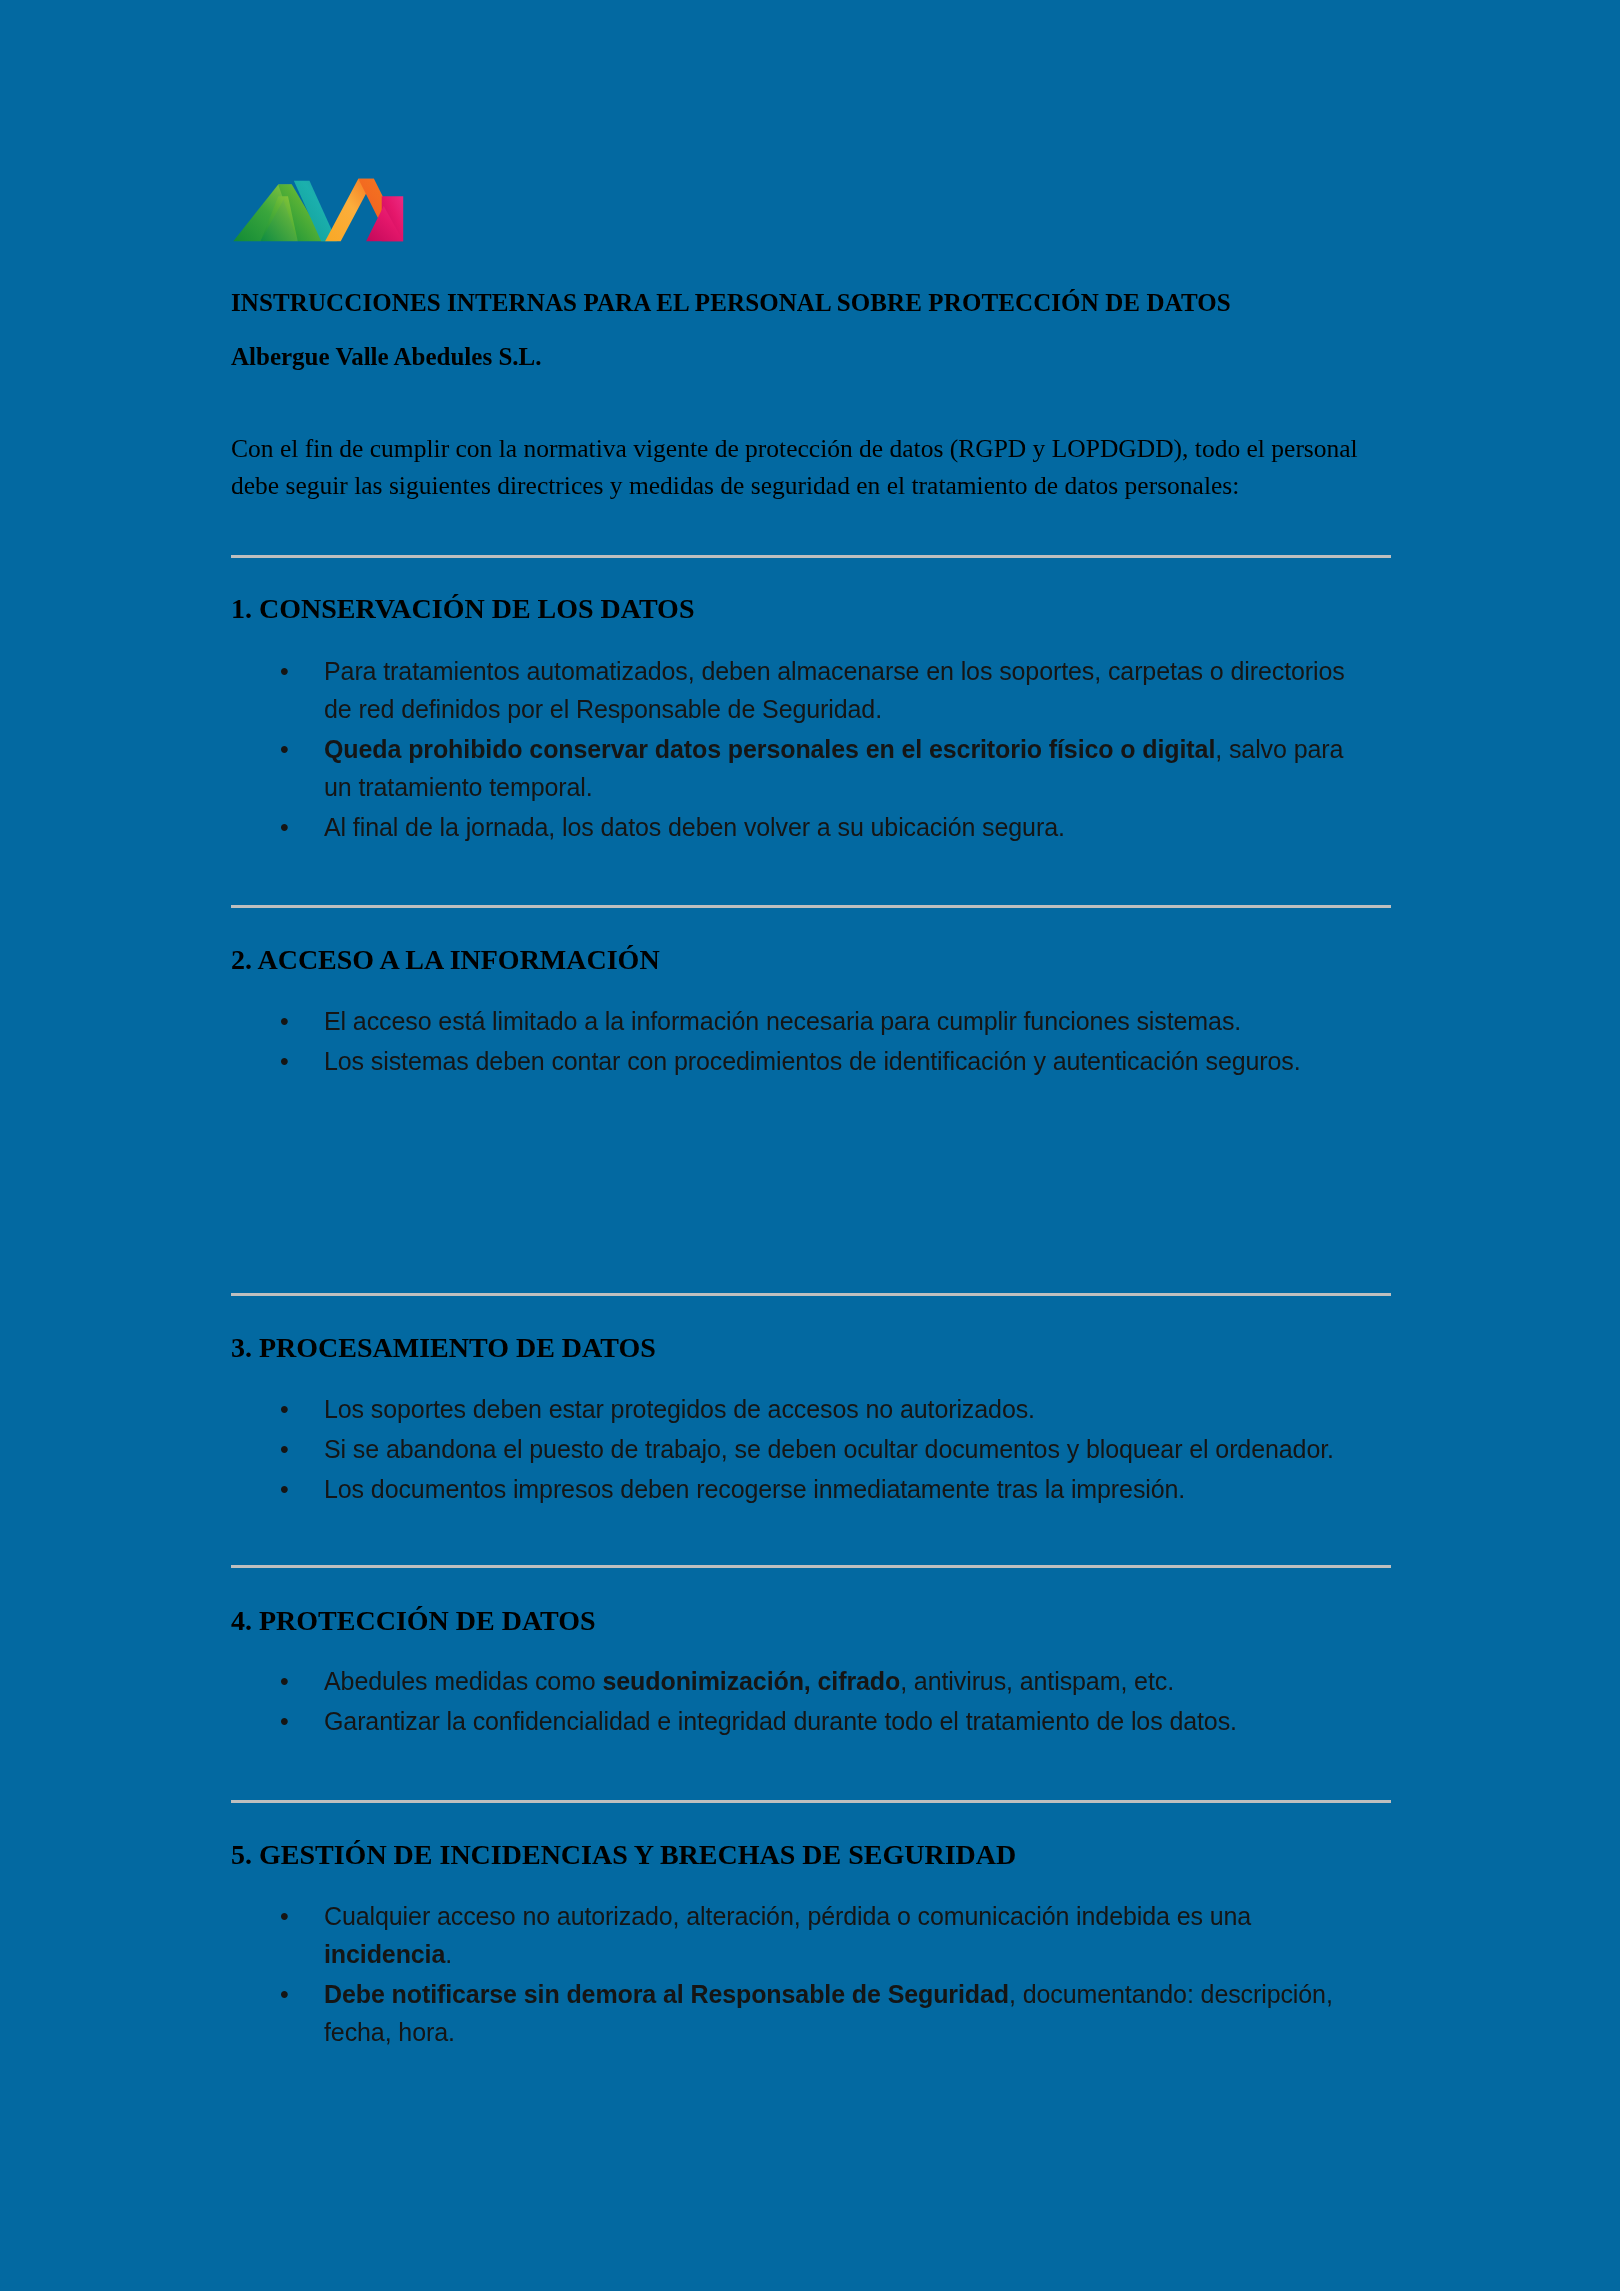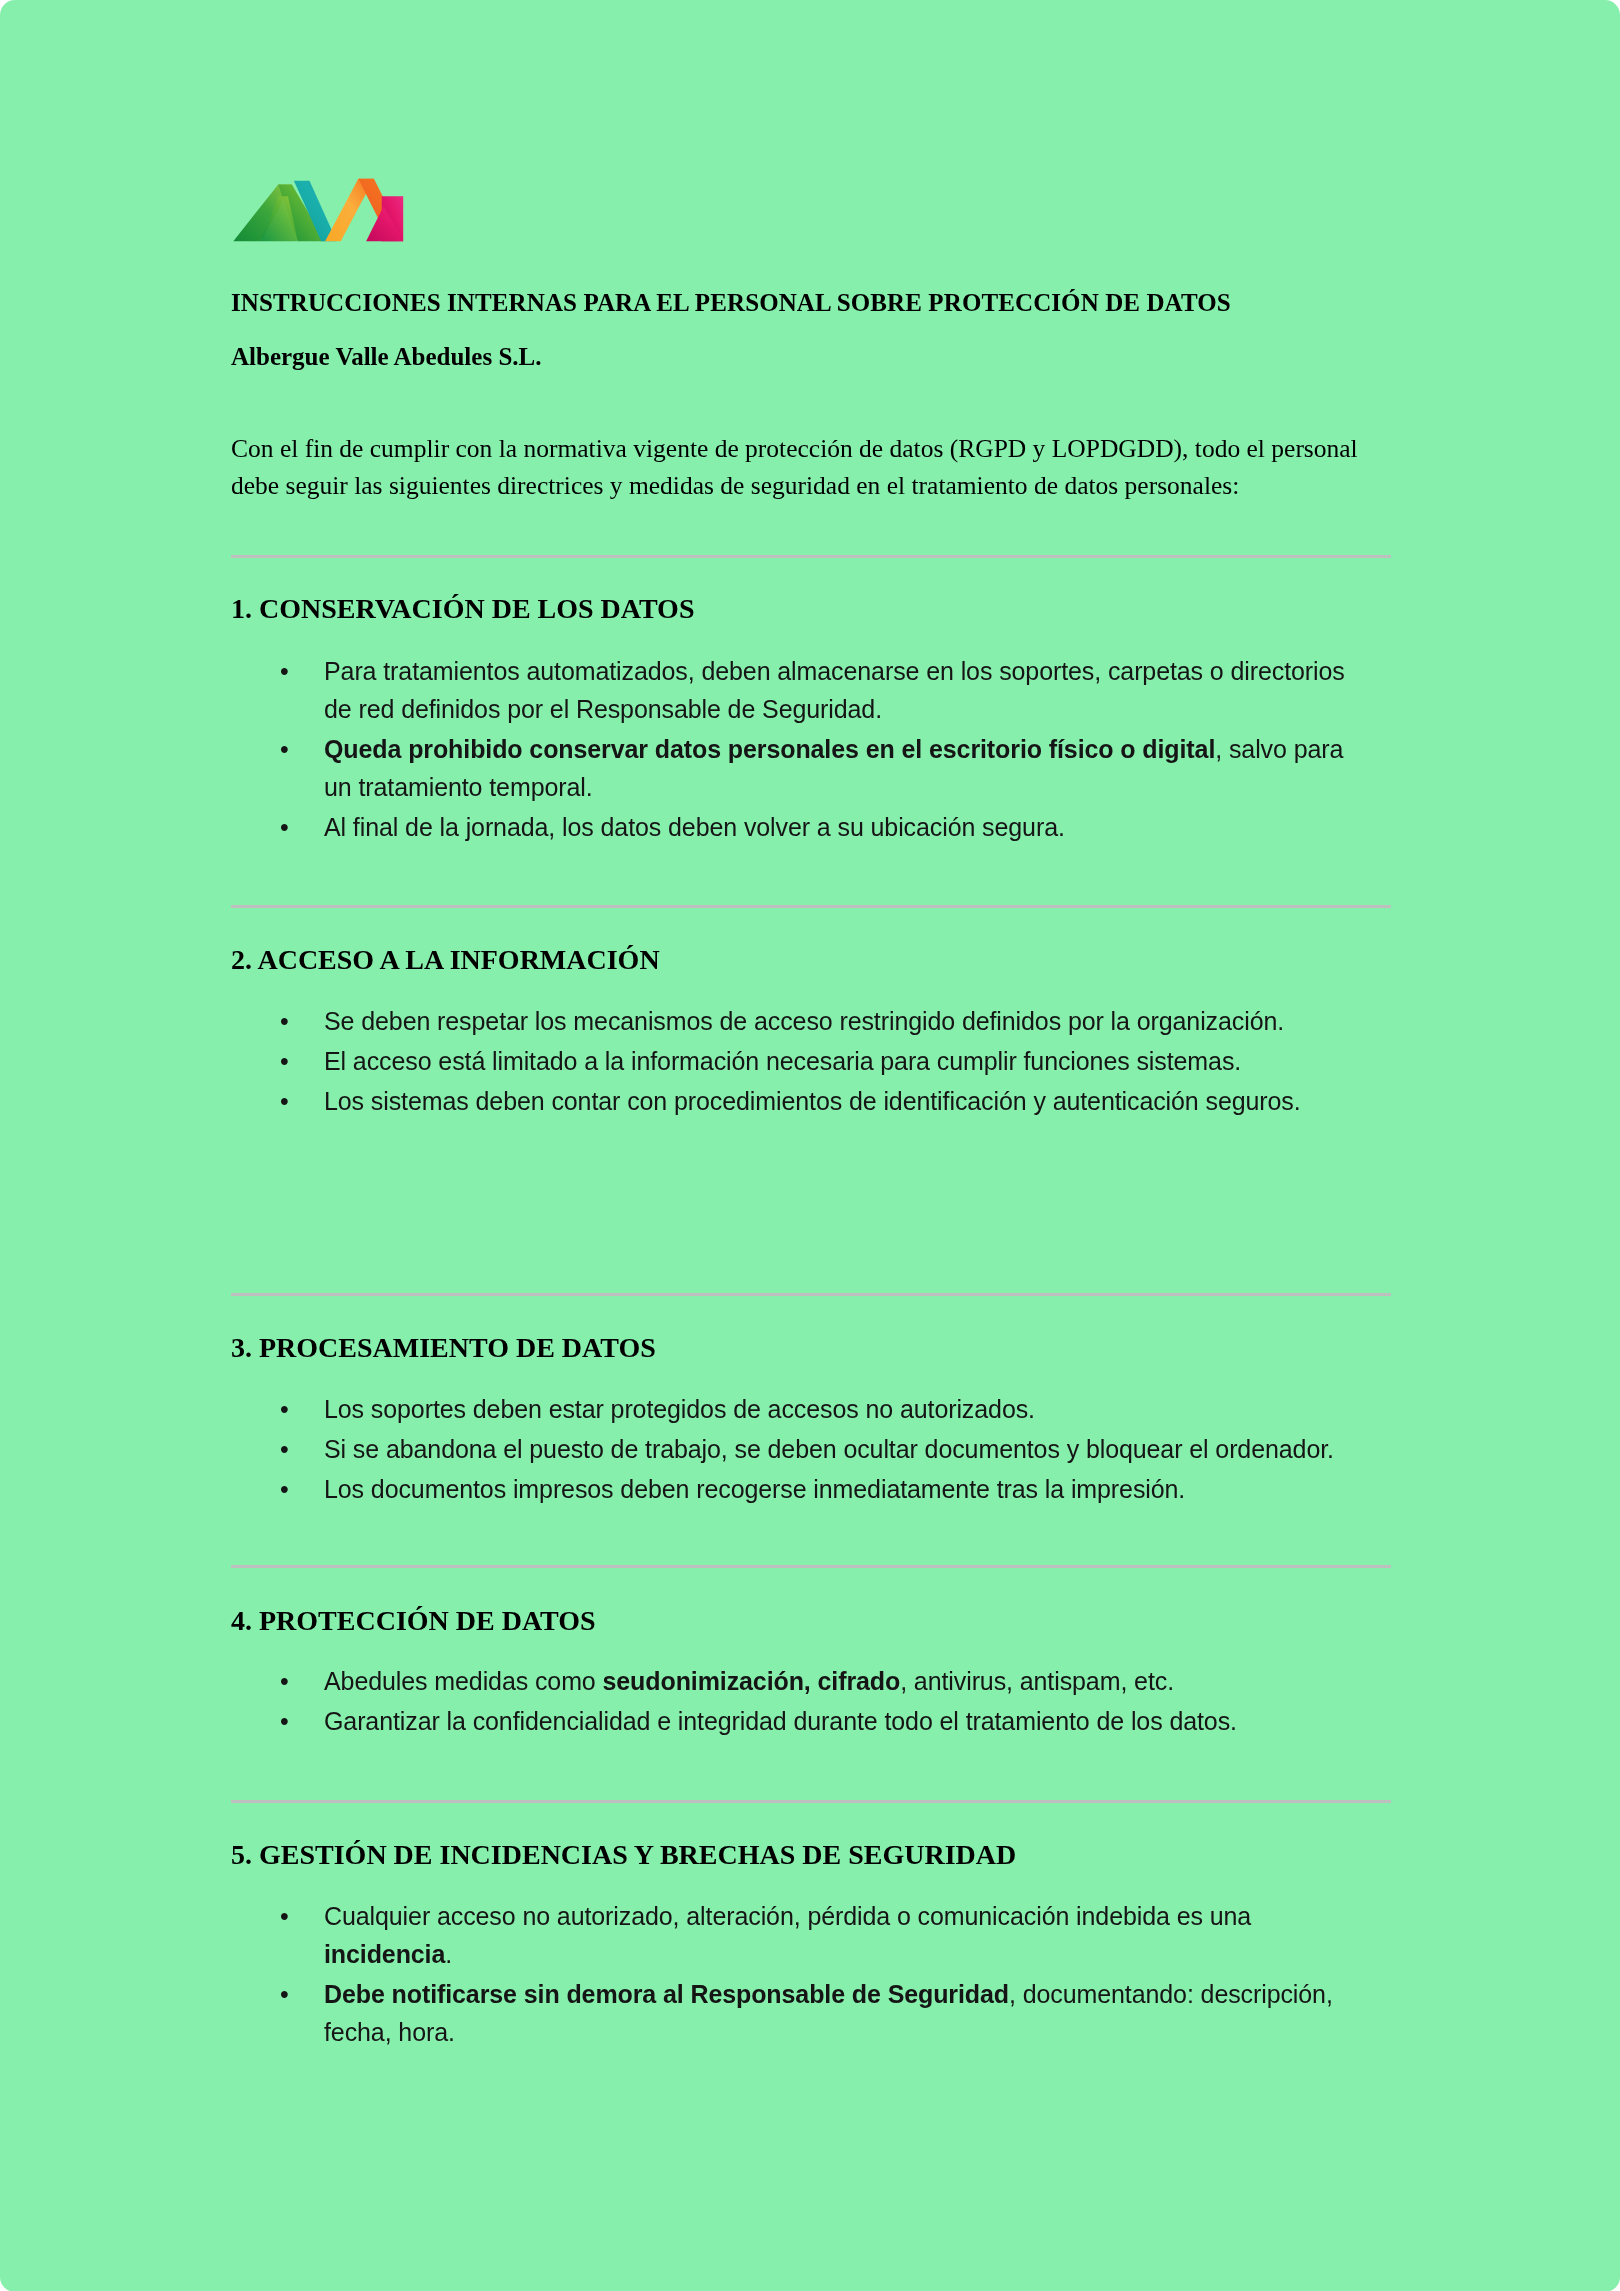--- a/index.html
+++ b/index.html
@@ -13,23 +13,22 @@
     position: relative;
     font-family: "Liberation Serif", "DejaVu Serif", serif;
     color: #000000;
     -webkit-font-smoothing: antialiased;
   }
   .page {
     position: absolute;
     left: 0; top: 0;
     width: 1620px;
     height: 2292px;
-    background: #86efac;
+    background: #0369a1;
     box-sizing: border-box;
-    border-radius: 15px;
   }
   .content {
     position: absolute;
     left: 231px;
     top: 0;
     width: 1160px;
   }
 
   
   .logo-wrap {
@@ -194,21 +193,20 @@
         <hr class="rule" style="top: 555px;">
         <div class="section-heading" style="top: 592px;">1. CONSERVACIÓN DE LOS DATOS</div>
         <ul class="bullets" style="top: 652px;">
           <li><span>Para tratamientos automatizados, deben almacenarse en los soportes, carpetas o directorios de red definidos por el Responsable de Seguridad.</span></li>
           <li><b>Queda prohibido conservar datos personales en el escritorio físico o digital</b><span>, salvo para un tratamiento temporal.</span></li>
           <li><span>Al final de la jornada, los datos deben volver a su ubicación segura.</span></li>
         </ul>
         <hr class="rule" style="top: 905px;">
         <div class="section-heading" style="top: 943px;">2. ACCESO A LA INFORMACIÓN</div>
         <ul class="bullets" style="top: 1002px;">
-          <li><span>Se deben respetar los mecanismos de acceso restringido definidos por la organización.</span></li>
           <li><span>El acceso está limitado a la información necesaria para cumplir funciones sistemas.</span></li>
           <li><span>Los sistemas deben contar con procedimientos de identificación y autenticación seguros.</span></li>
         </ul>
         <hr class="rule" style="top: 1293px;">
         <div class="section-heading" style="top: 1331px;">3. PROCESAMIENTO DE DATOS</div>
         <ul class="bullets" style="top: 1390px;">
           <li><span>Los soportes deben estar protegidos de accesos no autorizados.</span></li>
           <li><span>Si se abandona el puesto de trabajo, se deben ocultar documentos y bloquear el ordenador.</span></li>
           <li><span>Los documentos impresos deben recogerse inmediatamente tras la impresión.</span></li>
         </ul>

